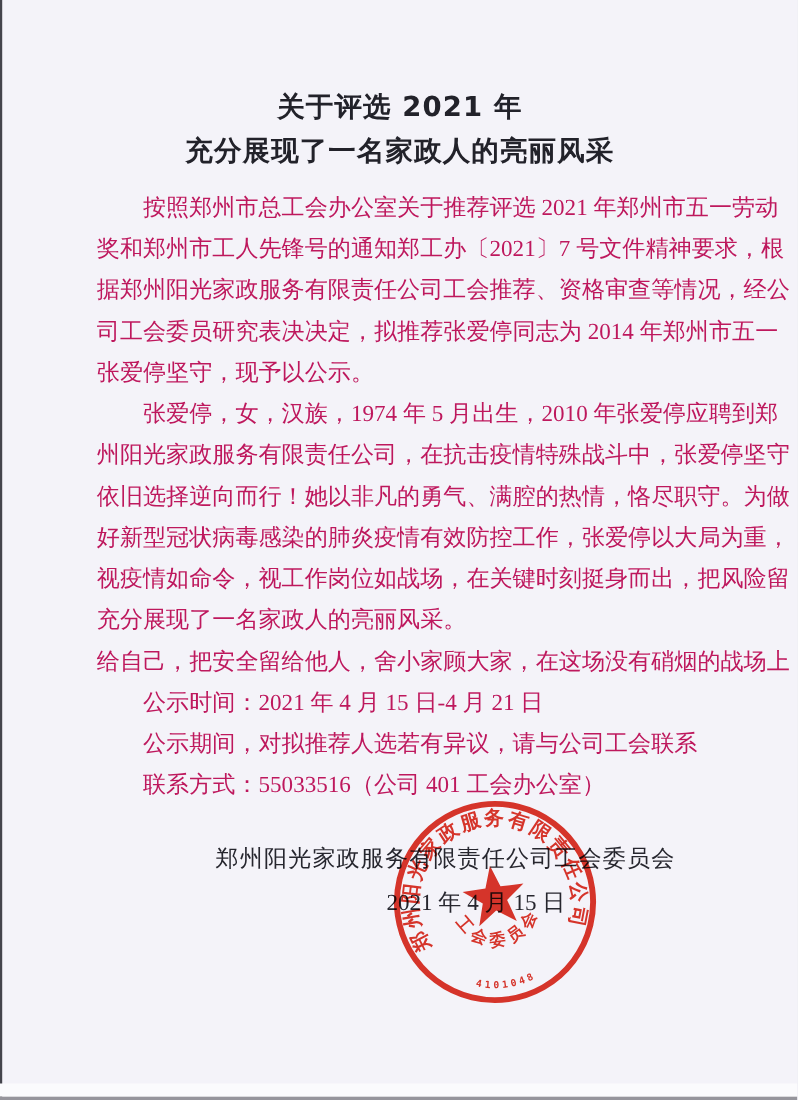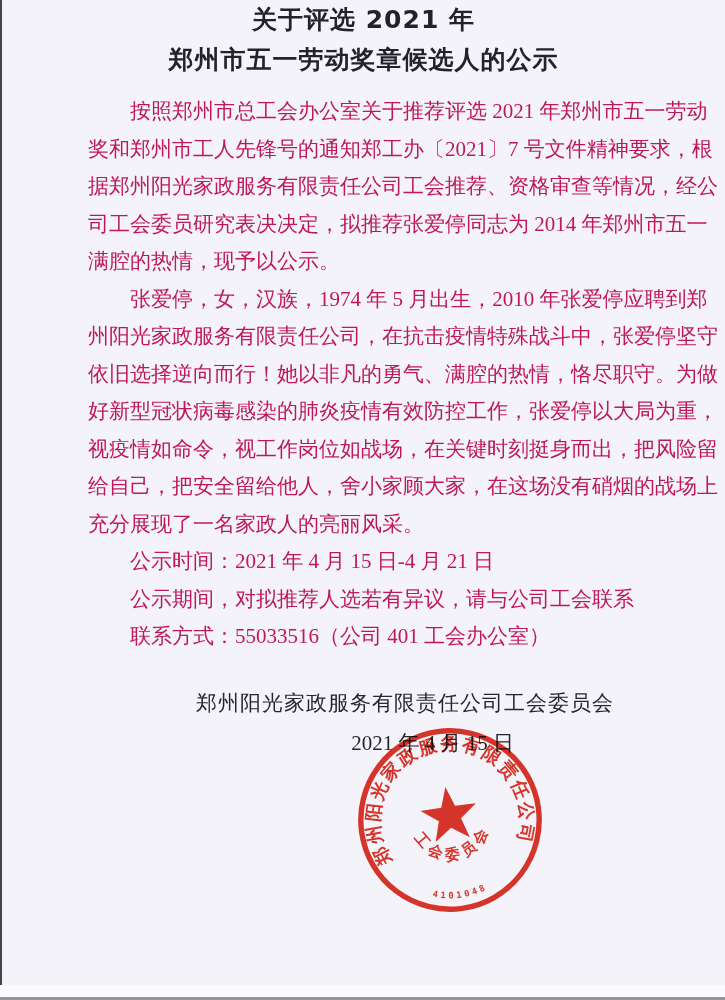--- a/index.html
+++ b/index.html
@@ -29,20 +29,21 @@
     position: absolute; left: 0; bottom: 3px; width: 100%; height: 12px;
     background: #fbfbfd;
   }
   .content {
     position: absolute;
     left: 88px;
     width: 551px;
     top: 0;
   }
   .titles {
+    padding-top: 77px;
     text-align: center;
     font-family: "DejaVu Sans", "Liberation Sans", sans-serif;
     font-weight: bold;
     font-size: 25px;
     line-height: 40px;
     letter-spacing: 1px;
     color: #22222a;
   }
   .doc-body {
     margin-top: 13px;
@@ -87,36 +88,36 @@
 <body>
 
 <div class="page">
   <div class="edge-left"></div>
   <div class="edge-bottom-band"></div>
   <div class="edge-bottom"></div>
 
   <div class="content">
     <div class="titles">
       <div>关于评选 2021 年</div>
-      <div>郑州市五一劳动奖章候选人的公示</div>
+      <div>充分展现了一名家政人的亮丽风采</div>
     </div>
 
     <div class="doc-body">
         <div class="line first">按照郑州市总工会办公室关于推荐评选 2021 年郑州市五一劳动</div>
         <div class="line">奖和郑州市工人先锋号的通知郑工办〔2021〕7 号文件精神要求，根</div>
         <div class="line">据郑州阳光家政服务有限责任公司工会推荐、资格审查等情况，经公</div>
         <div class="line">司工会委员研究表决决定，拟推荐张爱停同志为 2014 年郑州市五一</div>
-        <div class="line last">满腔的热情，现予以公示。</div>
+        <div class="line last">张爱停坚守，现予以公示。</div>
         <div class="line first">张爱停，女，汉族，1974 年 5 月出生，2010 年张爱停应聘到郑</div>
         <div class="line">州阳光家政服务有限责任公司，在抗击疫情特殊战斗中，张爱停坚守</div>
         <div class="line">依旧选择逆向而行！她以非凡的勇气、满腔的热情，恪尽职守。为做</div>
         <div class="line">好新型冠状病毒感染的肺炎疫情有效防控工作，张爱停以大局为重，</div>
         <div class="line">视疫情如命令，视工作岗位如战场，在关键时刻挺身而出，把风险留</div>
+        <div class="line last">充分展现了一名家政人的亮丽风采。</div>
         <div class="line">给自己，把安全留给他人，舍小家顾大家，在这场没有硝烟的战场上</div>
-        <div class="line last">充分展现了一名家政人的亮丽风采。</div>
         <div class="line first last">公示时间：2021 年 4 月 15 日-4 月 21 日</div>
         <div class="line first last">公示期间，对拟推荐人选若有异议，请与公司工会联系</div>
         <div class="line first last">联系方式：55033516（公司 401 工会办公室）</div>
       </div>
 
     <div class="sign-block">
       <div class="signature">郑州阳光家政服务有限责任公司工会委员会</div>
       <div class="sign-date">2021 年 4 月 15 日</div>
     </div>
   </div>

